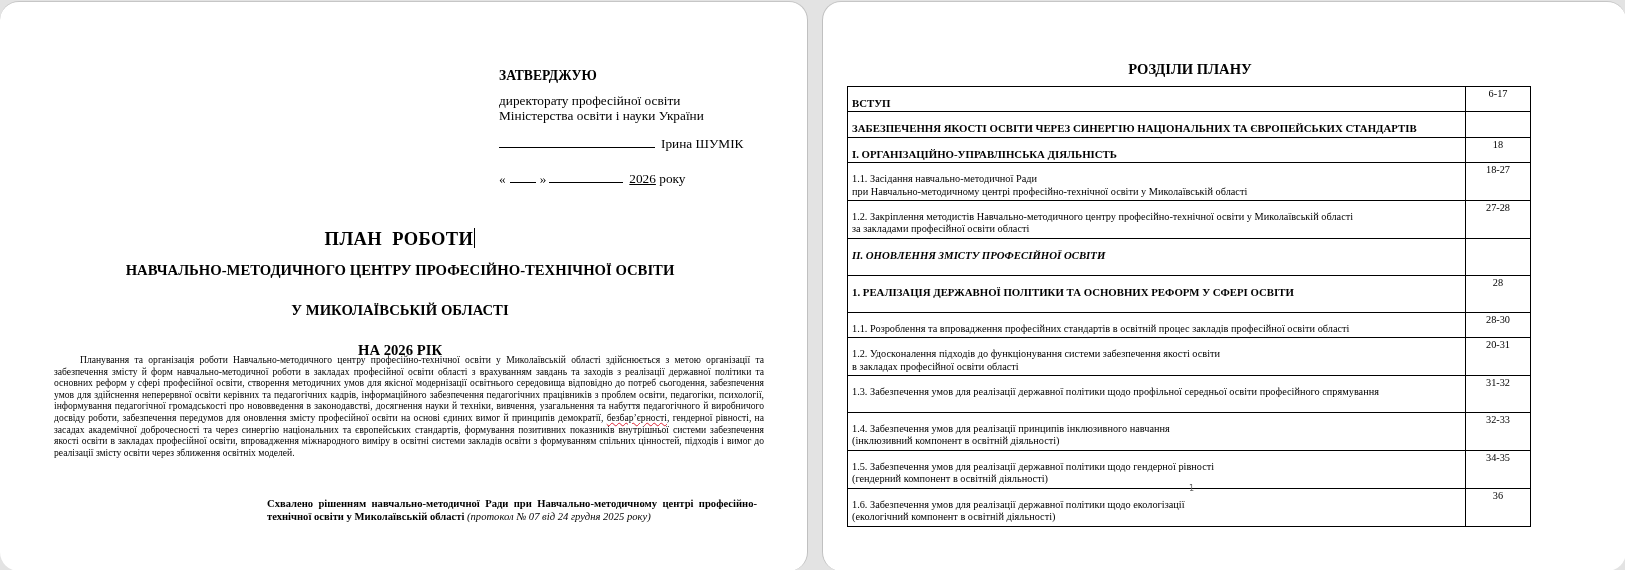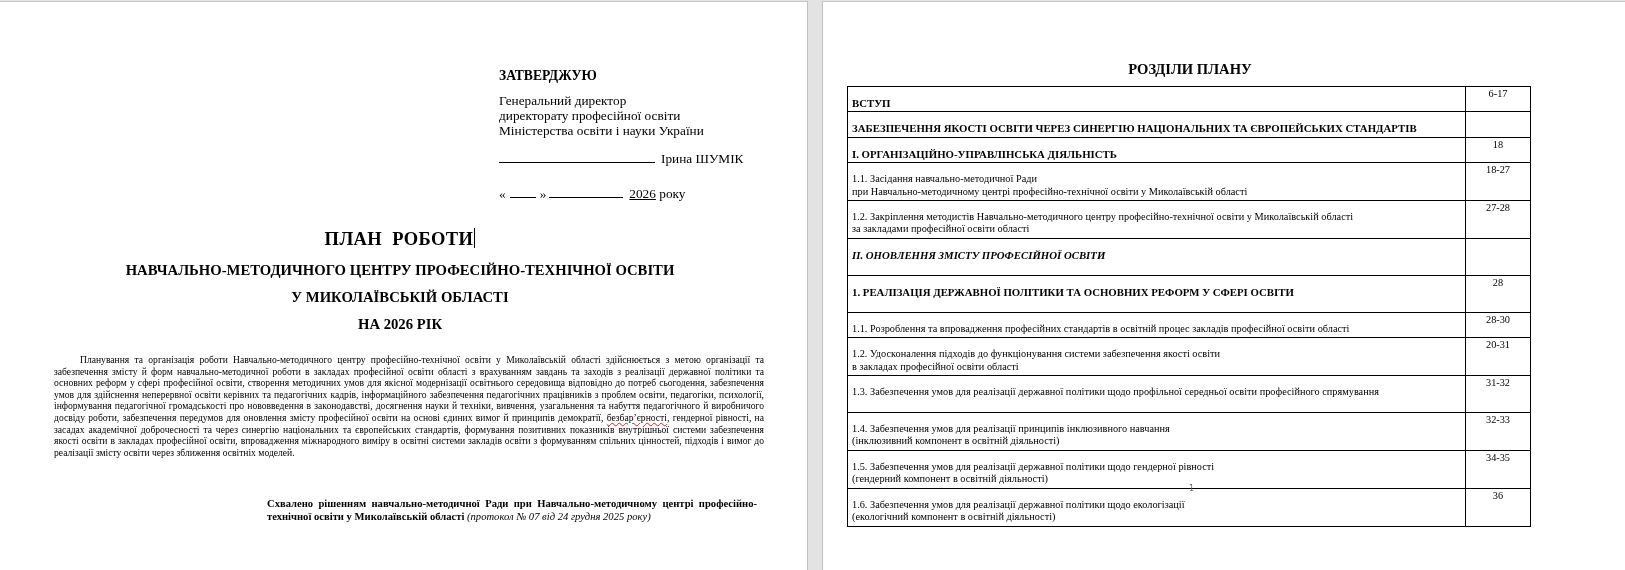--- a/index.html
+++ b/index.html
@@ -6,39 +6,40 @@
   body {
     width: 1625px; height: 570px; overflow: hidden;
     background: #e3e3e3;
     font-family: "Liberation Serif", "DejaVu Serif", serif;
     color: #000;
     position: relative;
   }
   .page {
     position: absolute; top: 1px; height: 569px; background: #fff;
     border-top: 1px solid #c6c6c6;
+    border-radius: 19px;
   }
   #page-left { left: 0; width: 807px; border-right: 1px solid #c0c0c0; }
   #page-right { left: 822px; width: 803px; border-left: 1px solid #c0c0c0; }
 
   
   .approve { position: absolute; left: 499px; top: 66px; width: 280px; font-size: 13.3px; line-height: 15px; }
   .approve .lbl { font-weight: bold; font-size: 13.6px; margin-bottom: 10px; }
   .approve .sig { margin-top: 12px; white-space: nowrap; }
   .approve .sig .line { display: inline-block; width: 156px; border-bottom: 1px solid #000; height: 12px; vertical-align: baseline; margin-right: 6px; }
   .approve .date { margin-top: 19px; white-space: nowrap; }
   .approve .date .u1 { display: inline-block; width: 26px; border-bottom: 1px solid #000; height: 12px; margin: 0 4px; }
   .approve .date .u2 { display: inline-block; width: 74px; border-bottom: 1px solid #000; height: 12px; margin: 0 6px 0 3px; }
   .approve .date .yr { text-decoration: underline; }
 
   .title-block { position: absolute; left: 60px; width: 680px; top: 226px; text-align: center; font-weight: bold; }
   .title-main { font-size: 18.5px; letter-spacing: 0.4px; height: 24px; }
   .title-main .caret { display: inline-block; width: 1px; height: 20px; background: #000; vertical-align: -3px; margin-left: 1px; }
   .title-sub { font-size: 14.7px; margin-top: 10px; line-height: 17px; }
-  .title-sub + .title-sub { margin-top: 10px; }
+  .title-sub + .title-sub { margin-top: 23px; }
 
   .intro {
     position: absolute; left: 54px; top: 352px; width: 710px;
     font-size: 9.6px; line-height: 11.6px; text-align: justify;
     text-indent: 26px;
   }
   .spell { text-decoration: underline wavy #d23; text-decoration-thickness: 1px; }
   .approved {
     position: absolute; left: 267px; top: 496px; width: 490px;
     font-size: 10.6px; line-height: 12.5px; text-align: justify; font-weight: bold;
@@ -56,21 +57,20 @@
   table.toc td.pg { width: 56px; text-align: center; padding-top: 1px; }
   table.toc tr.h td.txt { font-weight: bold; font-size: 10.8px; }
   .pagenum { position: absolute; left: 366px; top: 482px; font-family: "DejaVu Sans", sans-serif; font-size: 8px; color: #666; }
 </style>
 </head>
 <body>
 
 <div class="page" id="page-left">
   <div class="approve">
     <div class="lbl">ЗАТВЕРДЖУЮ</div>
-    <div>Генеральний директор</div>
     <div>директорату професійної освіти</div>
     <div>Міністерства освіти і науки України</div>
     <div class="sig">
       <span class="line"></span><span>Ірина ШУМІК</span>
     </div>
     <div class="date">
       <span>«</span><span class="u1"></span><span>»</span><span class="u2"></span><span class="yr">2026</span> <span>року</span>
     </div>
   </div>
 

